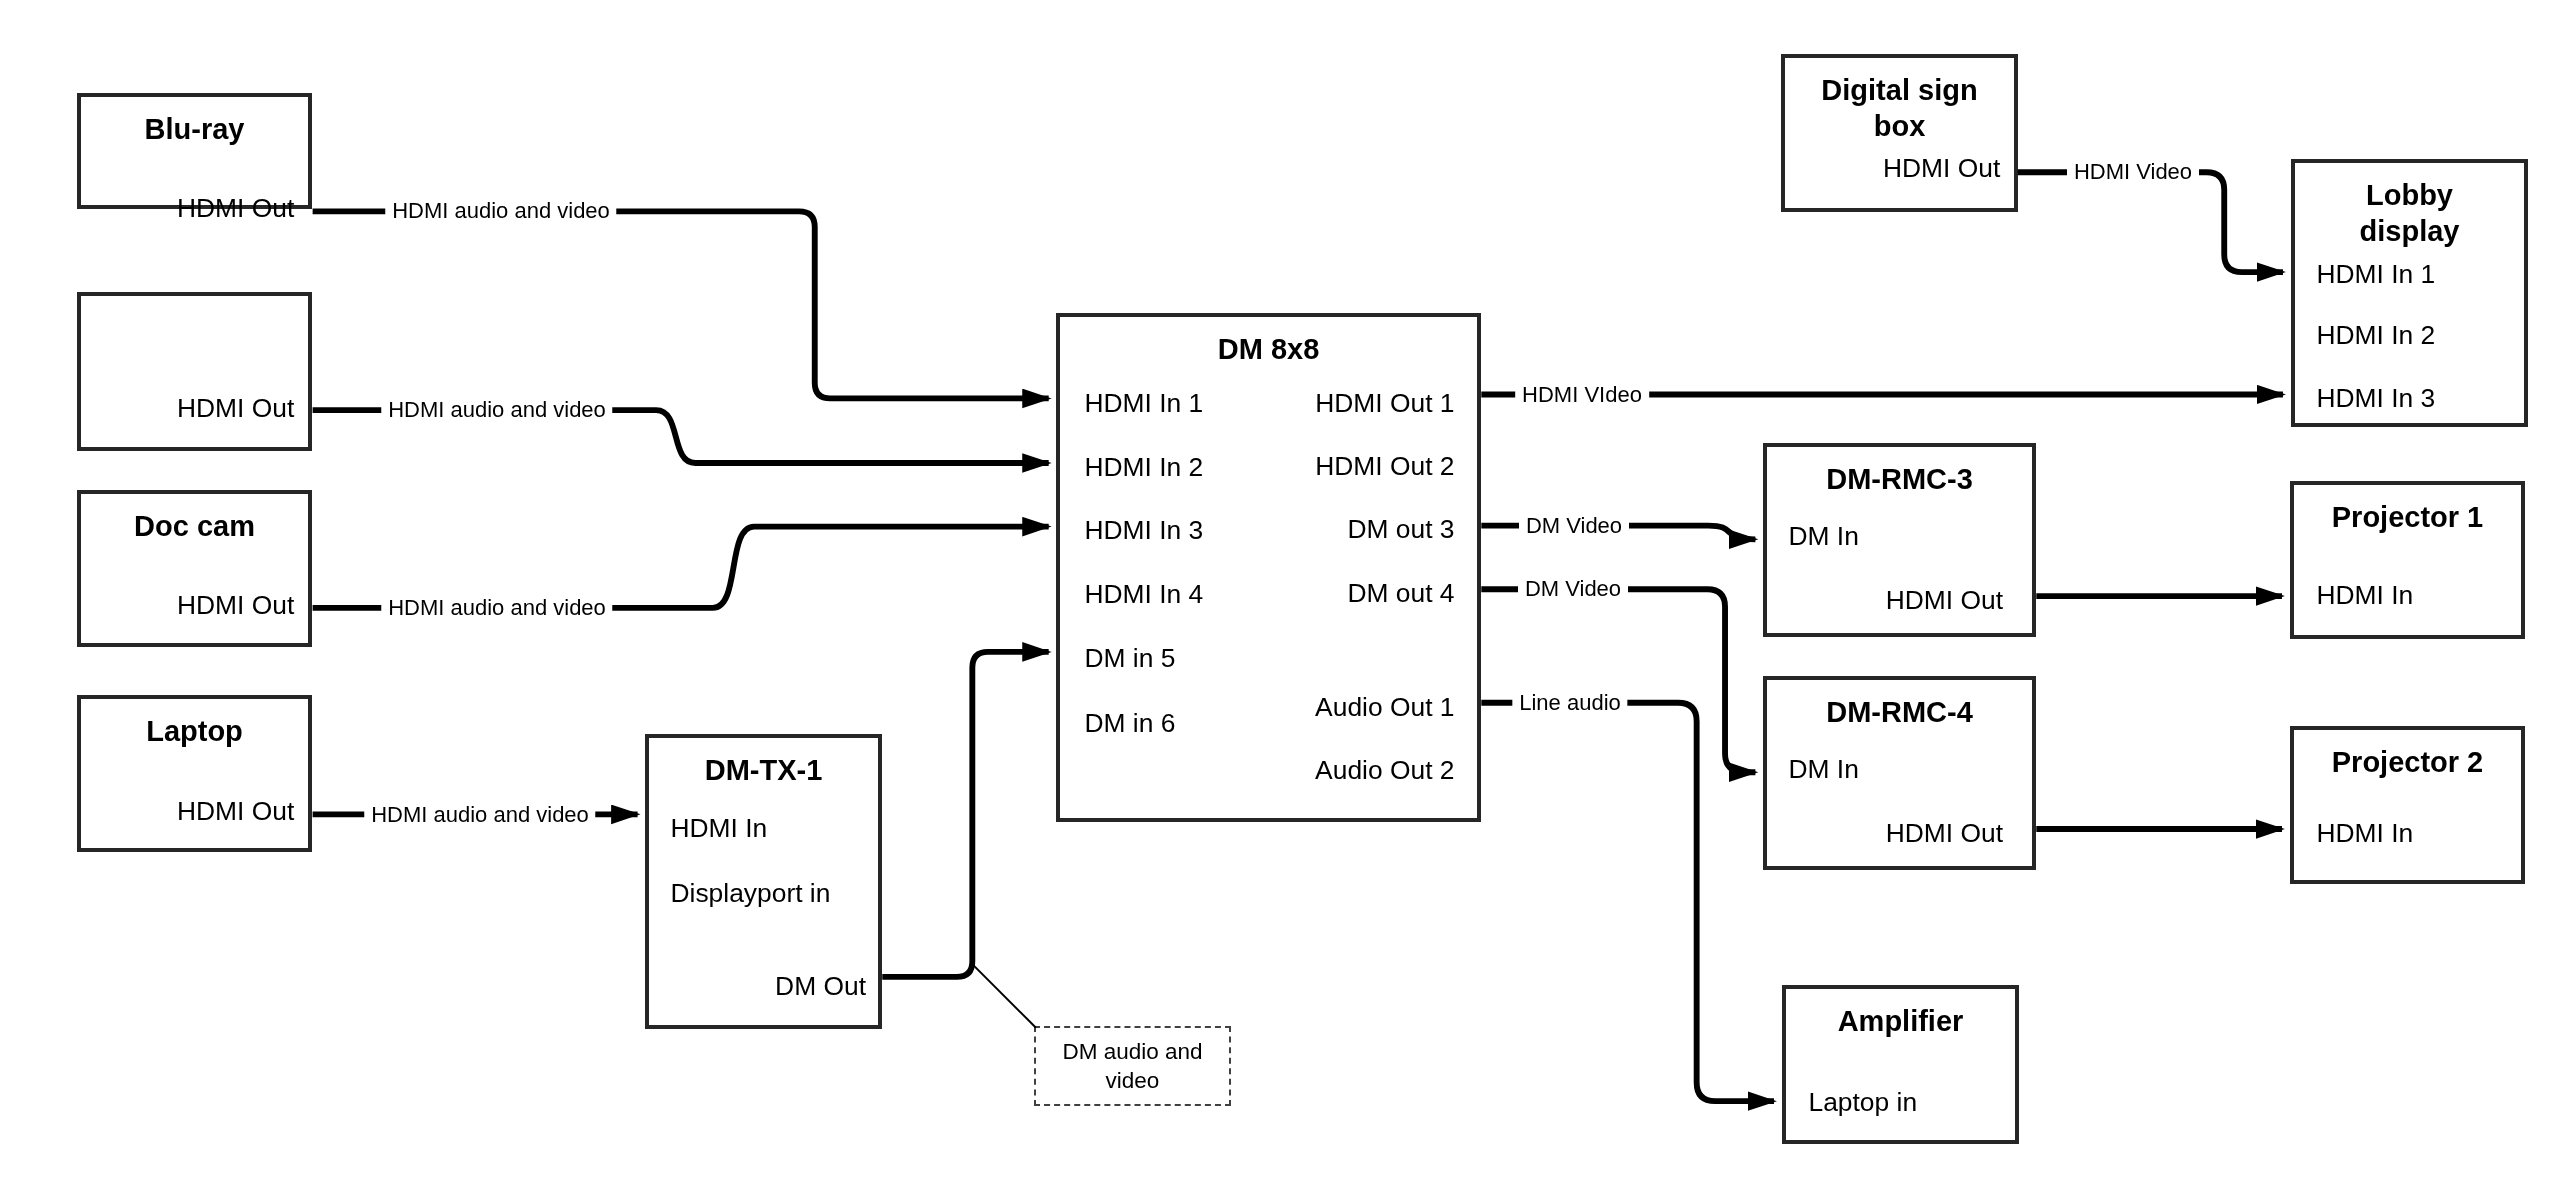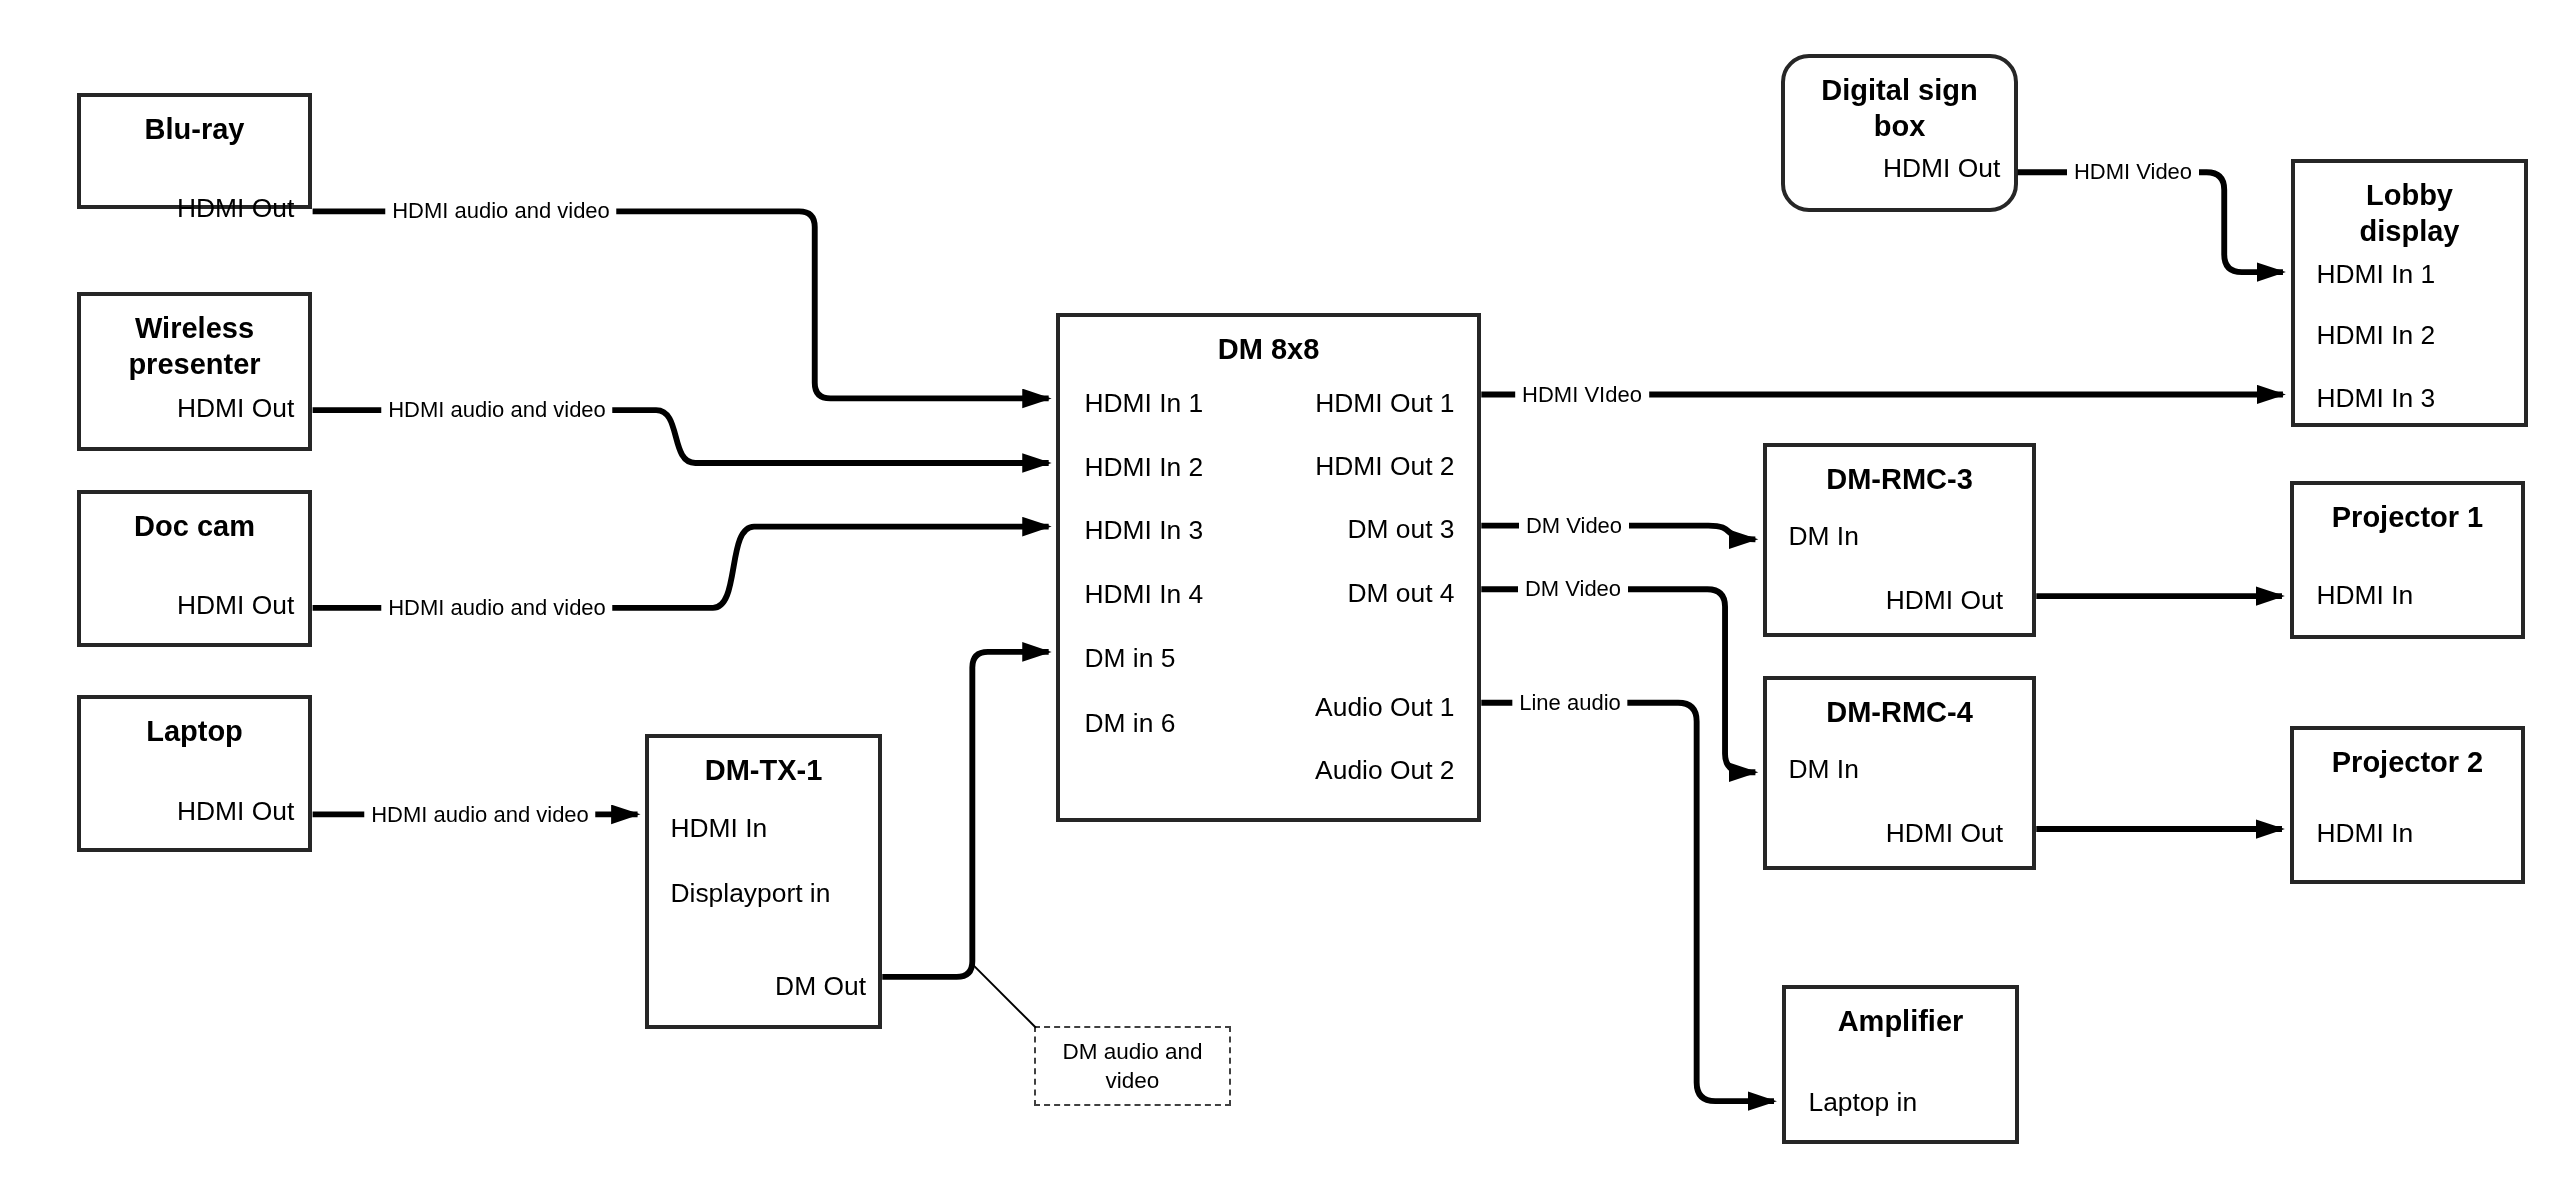--- a/index.html
+++ b/index.html
@@ -36,21 +36,20 @@
 <body>
 
 <div id="canvas">
 
   <div class="node" style="left:77px;top:93px;width:235px;height:116px;">
     <div class="title">Blu-ray</div>
     <div class="port pr" style="top:111px;right:13.7px;">HDMI Out</div>
   </div>
 
   <div class="node" style="left:77px;top:292px;width:235px;height:159px;">
-    <div class="title">Wireless presenter</div>
     <div class="port pr" style="top:112px;right:13.7px;">HDMI Out</div>
   </div>
 
   <div class="node" style="left:77px;top:490px;width:235px;height:157px;">
     <div class="title">Doc cam</div>
     <div class="port pr" style="top:111px;right:13.7px;">HDMI Out</div>
   </div>
 
   <div class="node" style="left:77px;top:695px;width:235px;height:157px;">
     <div class="title">Laptop</div>
@@ -73,21 +72,21 @@
     <div class="port pl" style="top:341px;left:24.5px;">DM in 5</div>
     <div class="port pl" style="top:406px;left:24.5px;">DM in 6</div>
     <div class="port pr" style="top:86px;right:22.5px;">HDMI Out 1</div>
     <div class="port pr" style="top:149px;right:22.5px;">HDMI Out 2</div>
     <div class="port pr" style="top:212px;right:22.5px;">DM out 3</div>
     <div class="port pr" style="top:276px;right:22.5px;">DM out 4</div>
     <div class="port pr" style="top:390px;right:22.5px;">Audio Out 1</div>
     <div class="port pr" style="top:453px;right:22.5px;">Audio Out 2</div>
   </div>
 
-  <div class="node" style="left:1781px;top:54px;width:237px;height:158px;border-radius:28px;">
+  <div class="node" style="left:1781px;top:54px;width:237px;height:158px;">
     <div class="title">Digital sign box</div>
     <div class="port pr" style="top:110px;right:13.7px;">HDMI Out</div>
   </div>
 
   <div class="node" style="left:2291px;top:159px;width:237px;height:268px;">
     <div class="title">Lobby display</div>
     <div class="port pl" style="top:111px;left:21.5px;">HDMI In 1</div>
     <div class="port pl" style="top:172px;left:21.5px;">HDMI In 2</div>
     <div class="port pl" style="top:235px;left:21.5px;">HDMI In 3</div>
   </div>

